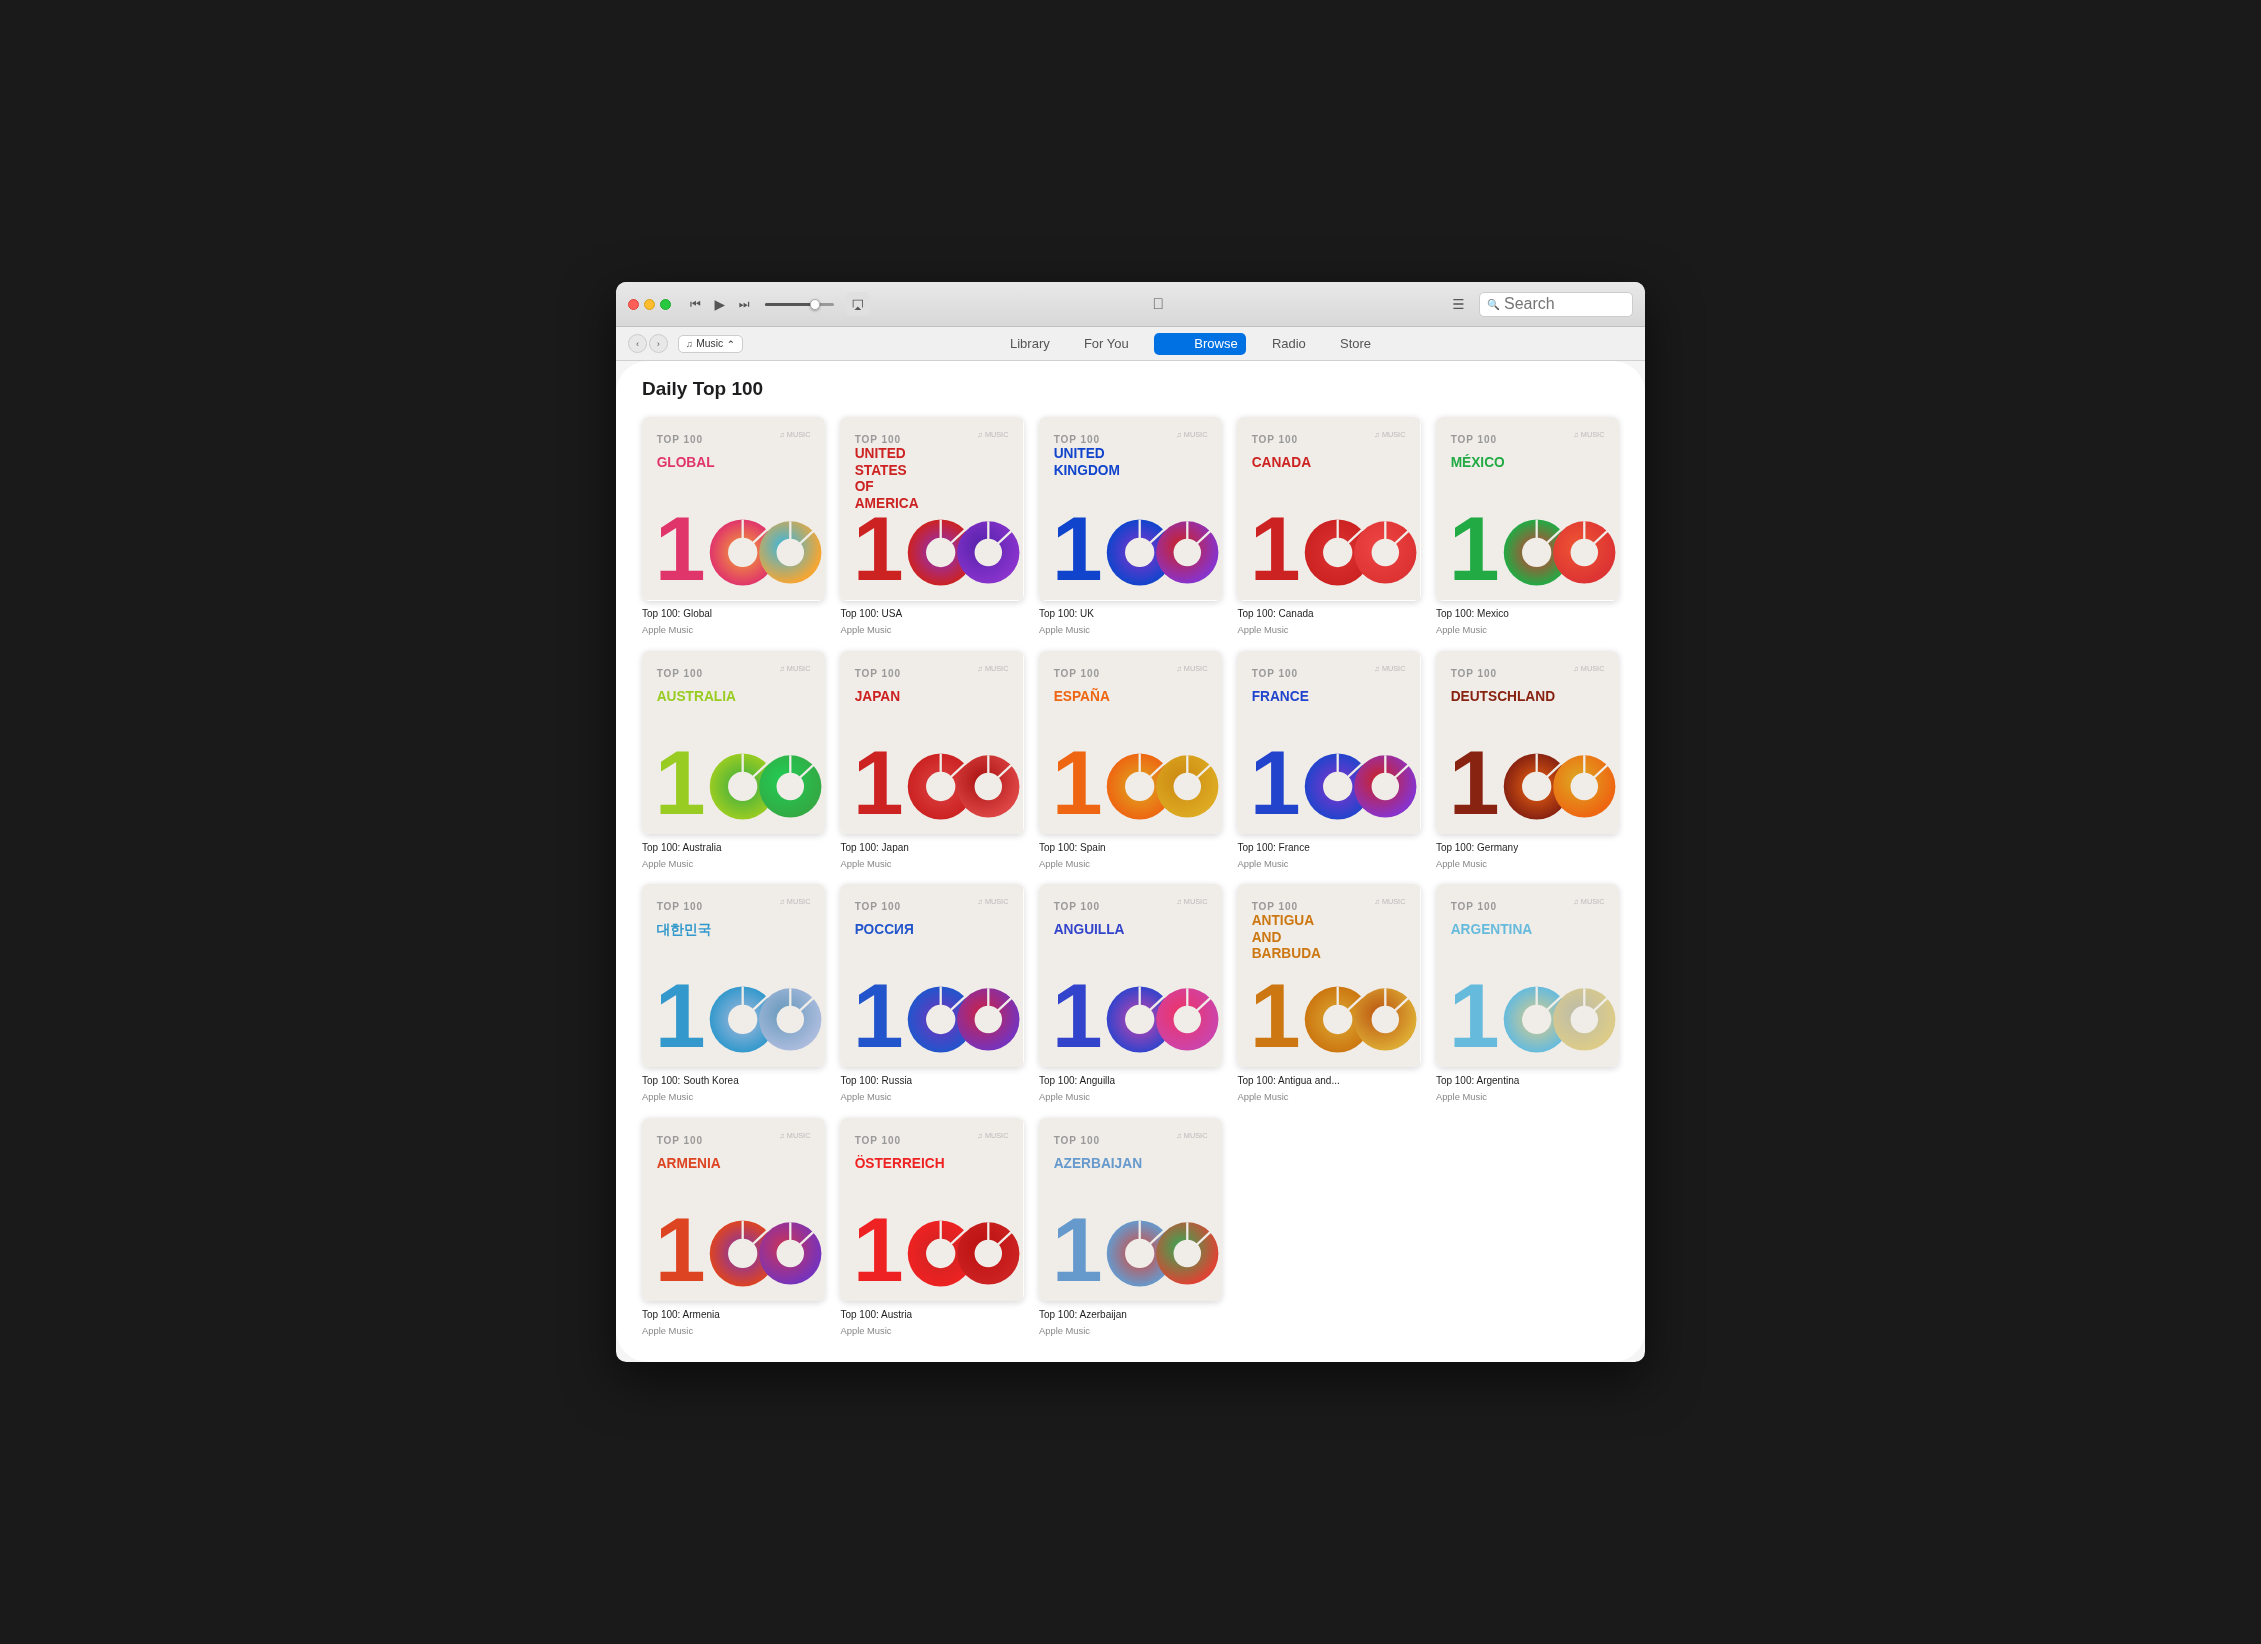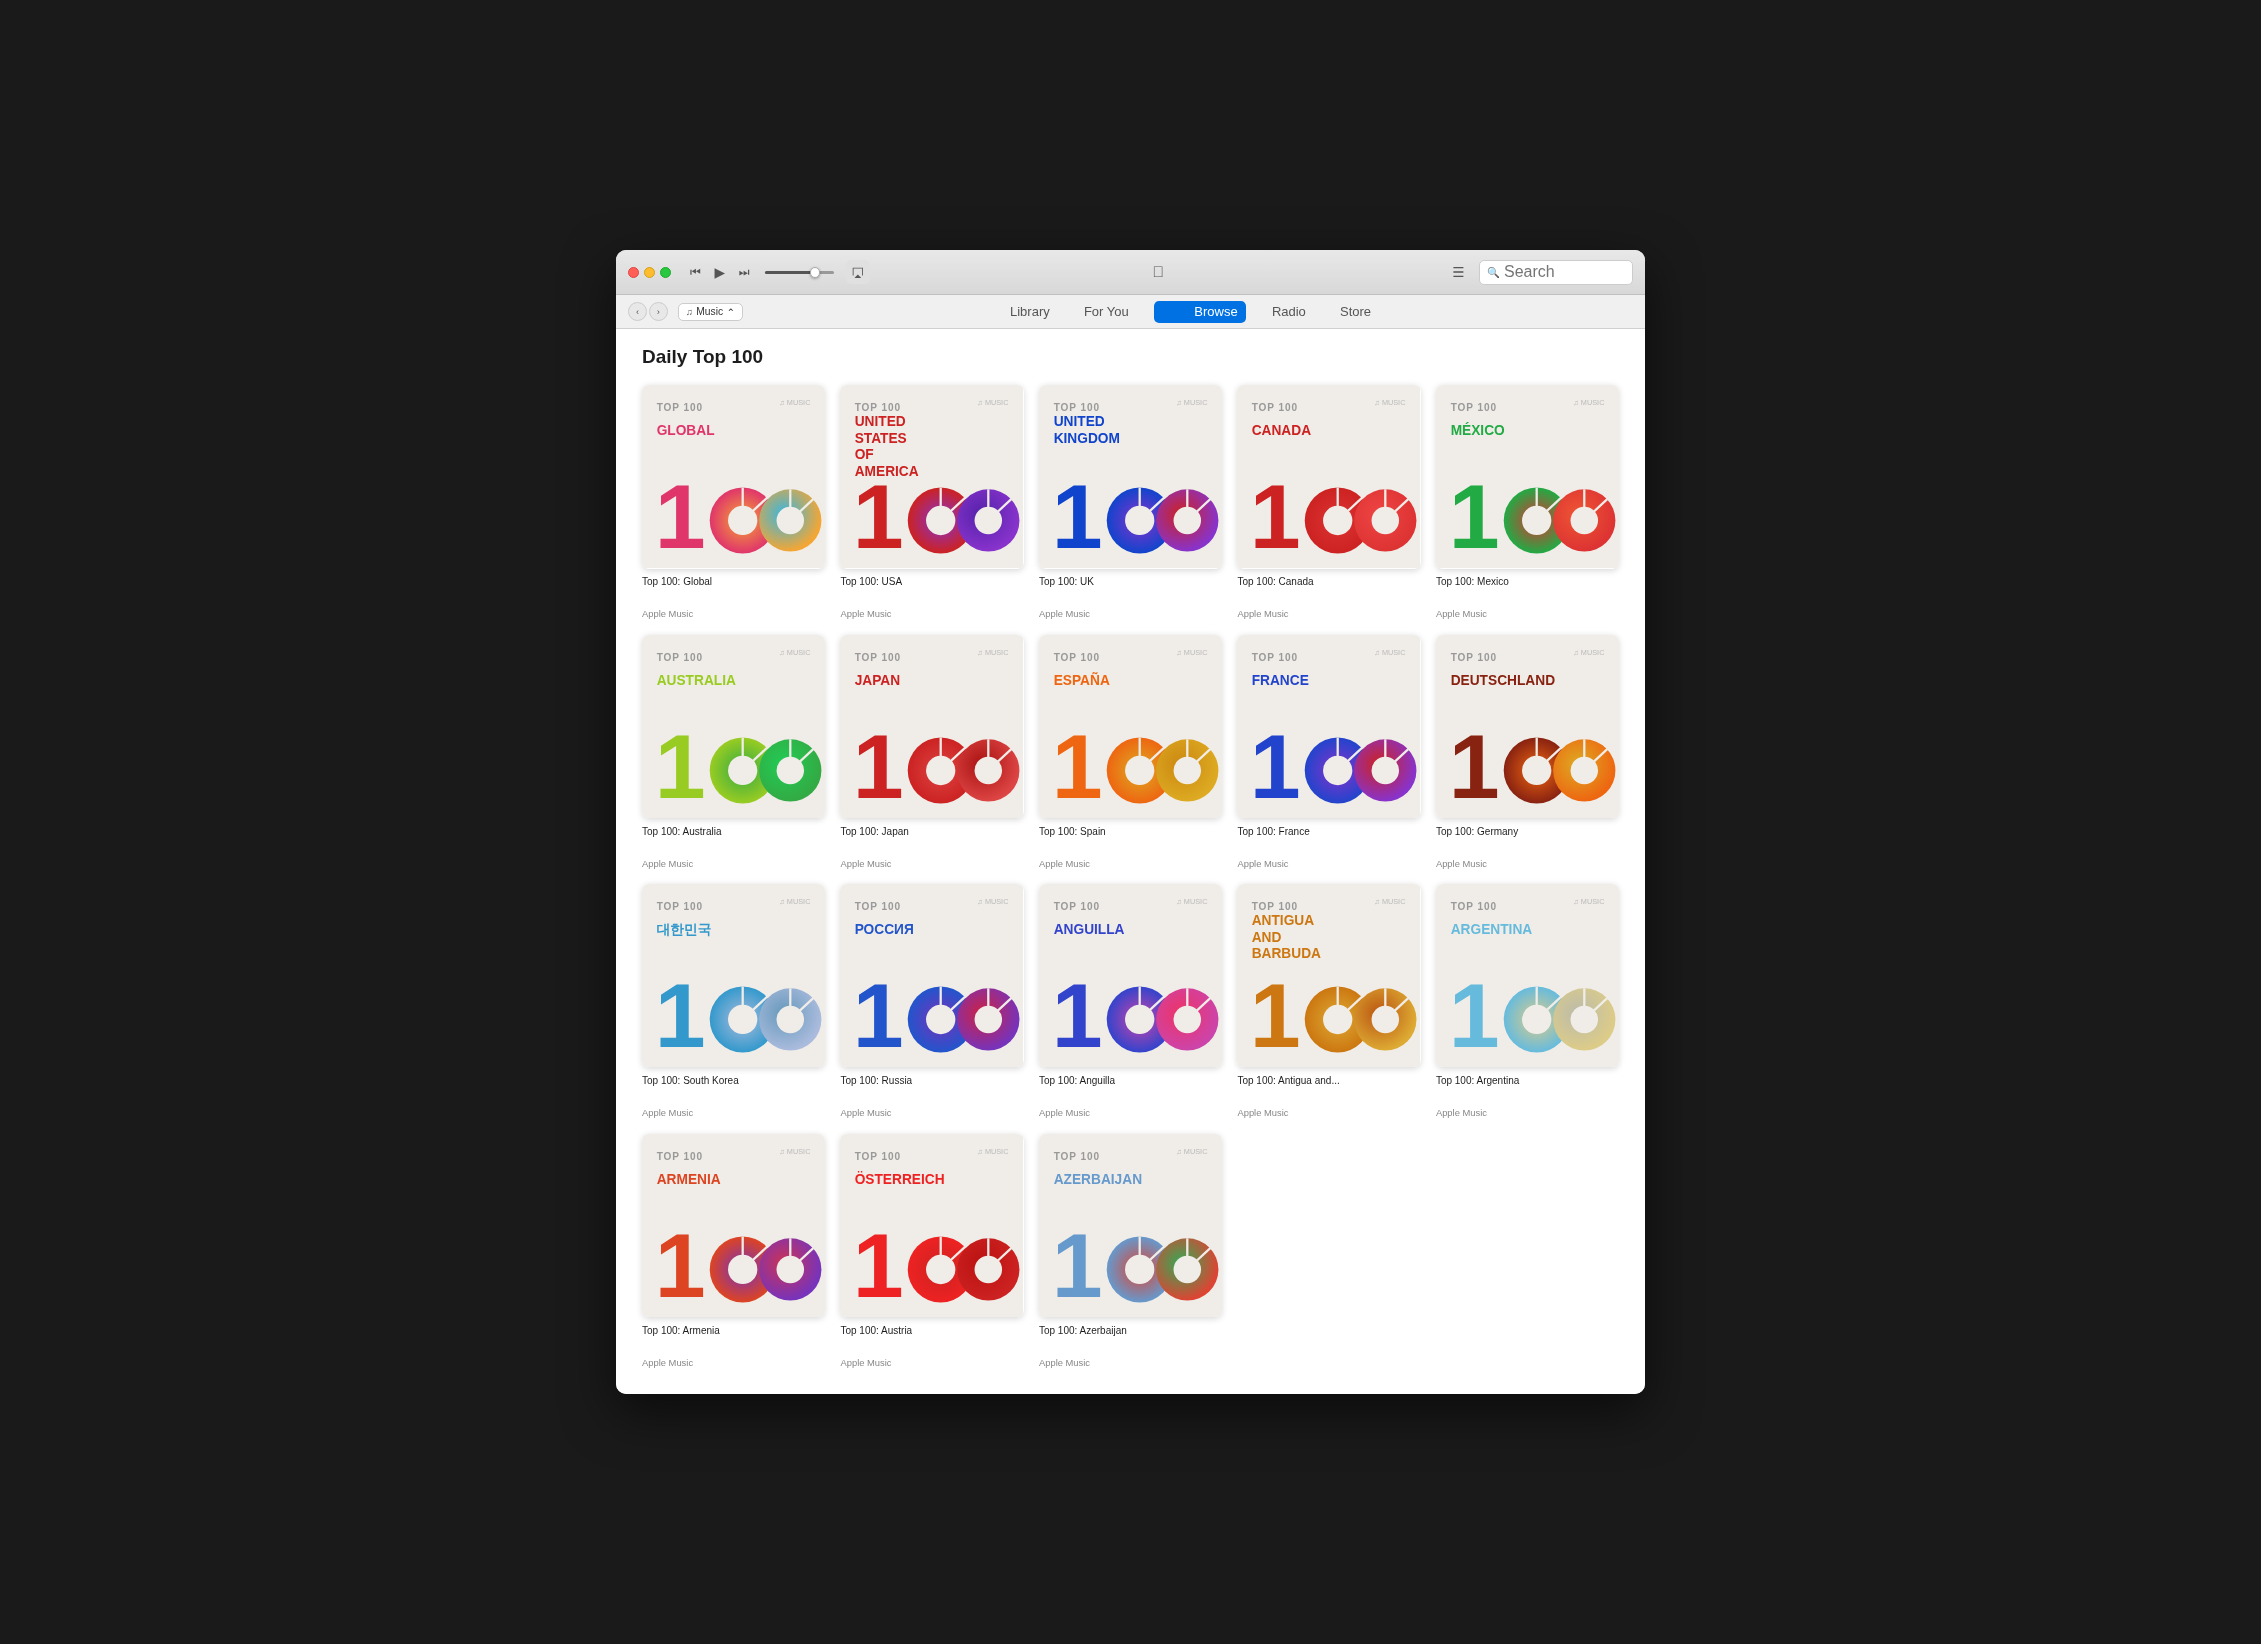--- a/index.html
+++ b/index.html
@@ -202,20 +202,21 @@
       color: white;
       font-weight: 500;
       padding-left: 40px;
     }
     
     .content {
       background: white;
       padding: 17px 26px 26px;
       min-height: 600px;
       overflow-y: auto;
+      border-radius: 32px;
     }
     .section-title {
       font-size: 19px;
       font-weight: 700;
       color: #1d1d1f;
       margin-bottom: 17px;
     }
     .grid {
       display: grid;
       grid-template-columns: repeat(5, 1fr);
@@ -235,21 +236,21 @@
     }
     .playlist-name {
       font-size: 10px;
       font-weight: 500;
       color: #1d1d1f;
       line-height: 1.3;
     }
     .playlist-artist {
       font-size: 9.4px;
       color: #888;
-      margin-top: 20px;
+      margin-top: 4px;
     }
   </style>
 </head>
 <body>
 
 <div class="window">
 
   <div class="titlebar">
     <div class="traffic-lights">
       <div class="traffic-light tl-red"></div>

